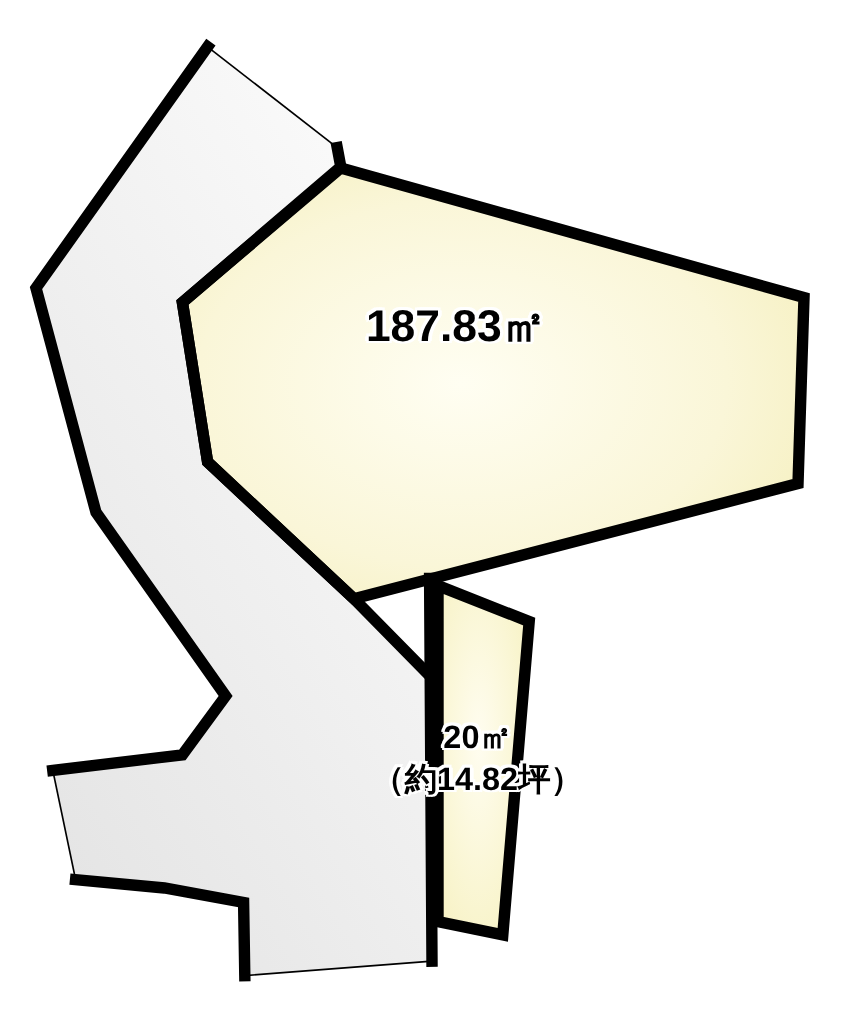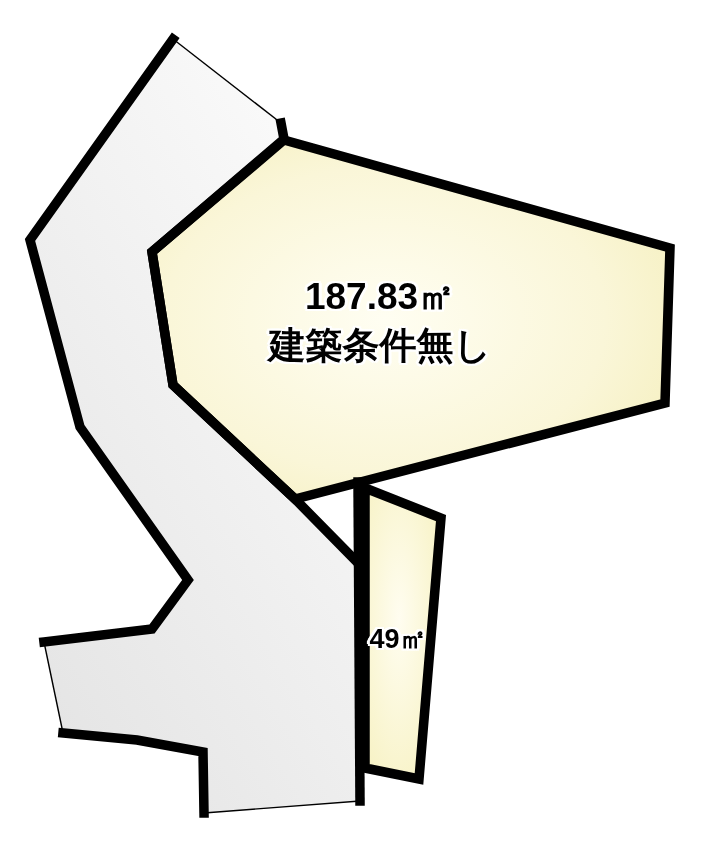--- a/index.html
+++ b/index.html
@@ -15,21 +15,20 @@
     text-align:center;
     font-weight:bold;
     color:#000;
     white-space:nowrap;
     text-shadow:
       -2px -2px 0 #fff, 2px -2px 0 #fff,
       -2px  2px 0 #fff, 2px  2px 0 #fff,
        0   -2px 0 #fff, 0    2px 0 #fff,
       -2px  0   0 #fff, 2px  0   0 #fff,
       -3px  0   0 #fff, 3px  0   0 #fff;
-    margin-top: 25px;
   }
   .label-main{left:380px;top:247px;font-size:37px;line-height:49px;}
   .label-sub{left:398px;top:597px;font-size:27px;line-height:35px;}
 </style>
 </head>
 <body>
 
 <div class="stage">
 
   <svg width="706" height="853" viewBox="0 0 706 853">
@@ -64,20 +63,20 @@
     <g fill="none" stroke-width="9.5" stroke-linecap="square" stroke-linejoin="miter" stroke="#000000">
       <polyline points="281,123 284,139 152,252 173,385 295,499 356,561"></polyline>
       <polyline points="358,482 360,801"></polyline>
       <polyline points="204,813 203,752 137,740 63,733"></polyline>
       <polyline points="44,642 152,629 188,580 80,427 30,240 173,39"></polyline>
     </g>
   </svg>
 
   <div class="label label-main">
     <div>187.83㎡</div>
-    <div>建築条件無し</div>
   </div>
 
   <div class="label label-sub">
-    <div>49㎡</div>
+    <div>20㎡</div>
+    <div>（約14.82坪）</div>
   </div>
 
 </div>
 
 </body></html>

